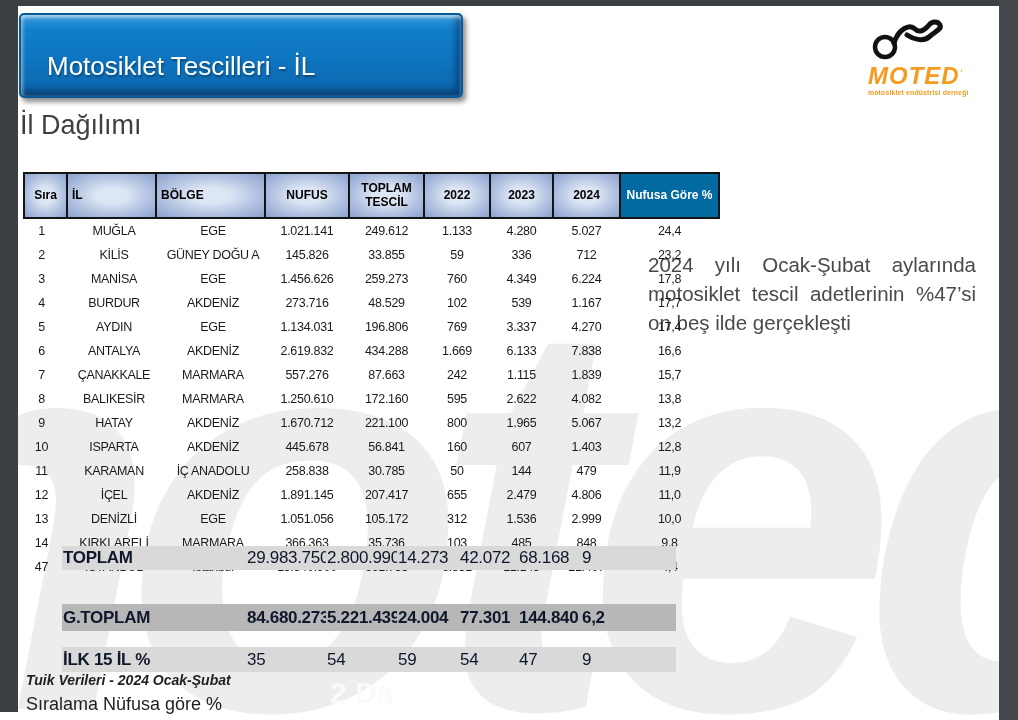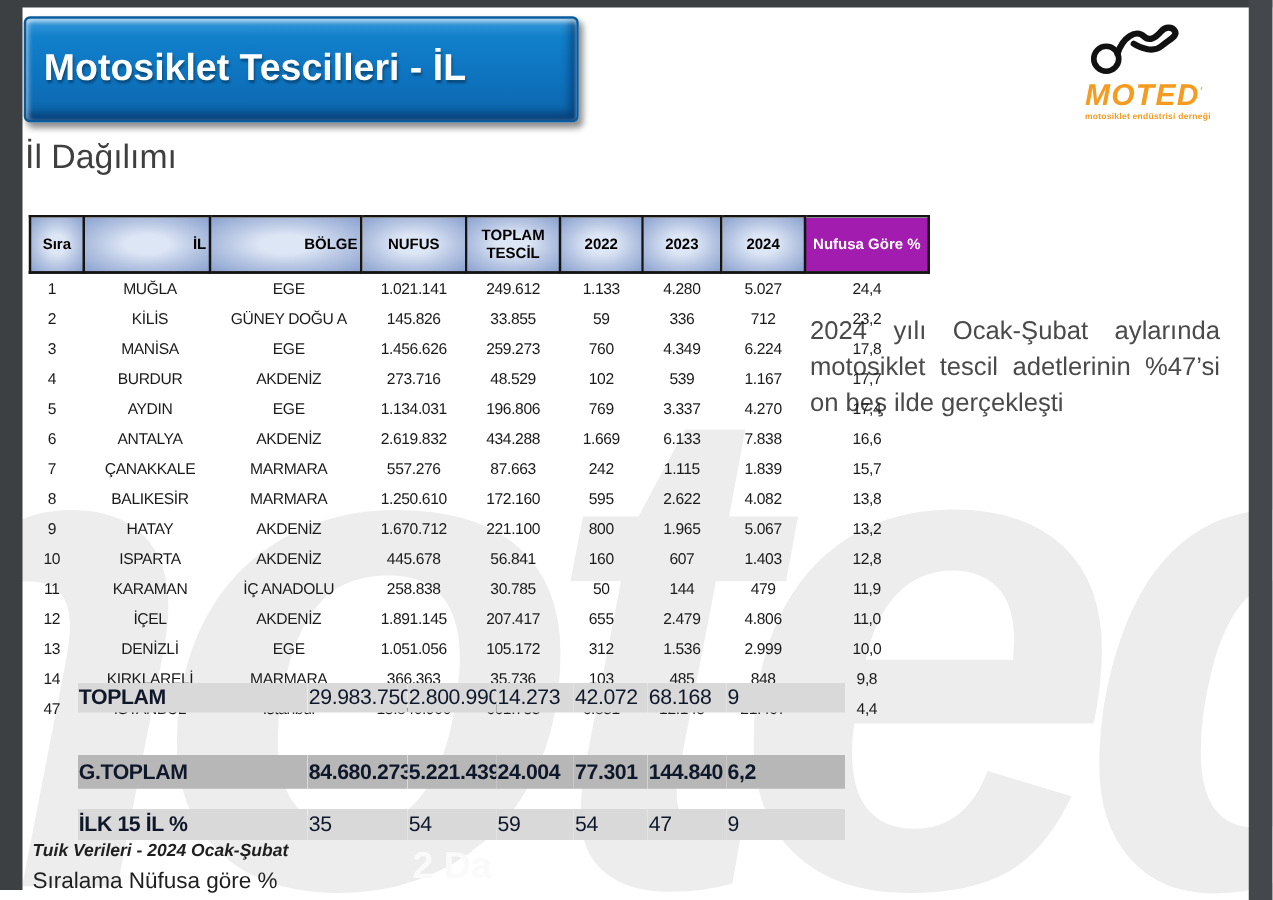--- a/index.html
+++ b/index.html
@@ -15,21 +15,21 @@
   .watermark{position:absolute;left:-340px;top:235px;font-size:560px;font-weight:bold;font-style:italic;
     color:#ededed;letter-spacing:-0.06em;white-space:nowrap;z-index:0;line-height:1;user-select:none;}
   .ghost{position:absolute;left:330px;top:676px;font-size:30px;color:#fafafa;z-index:1;font-weight:bold;}
 
   
   .title-bar{position:absolute;left:19px;top:13px;width:440px;height:81px;z-index:2;
     background:linear-gradient(180deg,#3b9bdb 0%,#1180cb 18%,#0e74c0 55%,#0d66ab 100%);
     border:2px solid #0a5a9b;border-radius:5px;
     box-shadow:inset 0 3px 3px rgba(255,255,255,.5), inset 3px 0 3px rgba(255,255,255,.25),
                inset -5px -6px 7px rgba(0,25,70,.5), 3px 4px 5px rgba(0,0,0,.45);}
-  .title-bar h1{margin:0;padding:0 0 0 14px;line-height:79px;font-size:30px;font-weight:bold;color:#ffffff;
+  .title-bar h1{margin:12px;padding:0 0 0 14px;line-height:79px;font-size:26px;font-weight:normal;color:#ffffff;
     text-shadow:1px 2px 2px rgba(0,0,0,.35);letter-spacing:0;}
 
   
   .logo{position:absolute;left:868px;top:16px;width:128px;text-align:left;z-index:2;}
   .logo .brand{font-size:24px;font-weight:800;font-style:italic;color:#f59b20;letter-spacing:1px;line-height:1;}
   .logo .brand sup{font-size:8px;}
   .logo .tagline{font-size:6.8px;font-weight:bold;color:#f59b20;margin-top:1px;letter-spacing:.2px;}
 
   .subtitle{position:absolute;left:20px;top:110px;font-size:27px;color:#3f3f3f;z-index:2;}
 
@@ -37,22 +37,22 @@
   .note{position:absolute;left:648px;top:250px;width:328px;font-size:20.5px;line-height:1.42;color:#4a4a4a;
     text-align:justify;z-index:2;}
 
   
   table{border-collapse:collapse;table-layout:fixed;z-index:2;position:absolute;left:23px;}
   .main-table{top:172px;width:637px;}
   td,th{overflow:hidden;white-space:nowrap;}
   .main-table thead th{height:43px;font-size:12px;font-weight:bold;color:#000;
     background:radial-gradient(ellipse at 50% 50%, #dde6f5 25%, #b5c4e2 60%, #8ba2cf 100%);
     border:2px solid #141414;text-align:center;white-space:normal;line-height:1.15;padding:0 2px;}
-  .main-table thead th.hleft{text-align:right;padding-left:16px;}
-  .main-table thead th.hred{background:#a21caf;color:#ffffff;}
+  .main-table thead th.hleft{text-align:left;padding-left:4px;}
+  .main-table thead th.hred{background:#0369a1;color:#ffffff;}
   .main-table tbody td{height:22px;font-size:12.5px;color:#1a1a1a;text-align:center;letter-spacing:-0.3px;}
   td.al{text-align:left;padding-left:6px;letter-spacing:-0.2px;}
   td.ar{text-align:right;padding-right:9px;}
 
   .w0{width:37px}.w1{width:81px}.w2{width:101px}.w3{width:78px}.w4{width:69px}
   .w5{width:60px}.w6{width:57px}.w7{width:61px}.w8{width:93px}.wlabel{width:182px}
 
   .summary-table{width:637px;}
   .summary-table td{font-size:17px;color:#0f172a;text-align:left;letter-spacing:-0.3px;}
   .summary-table td.band{background:#d9d9d9;}

